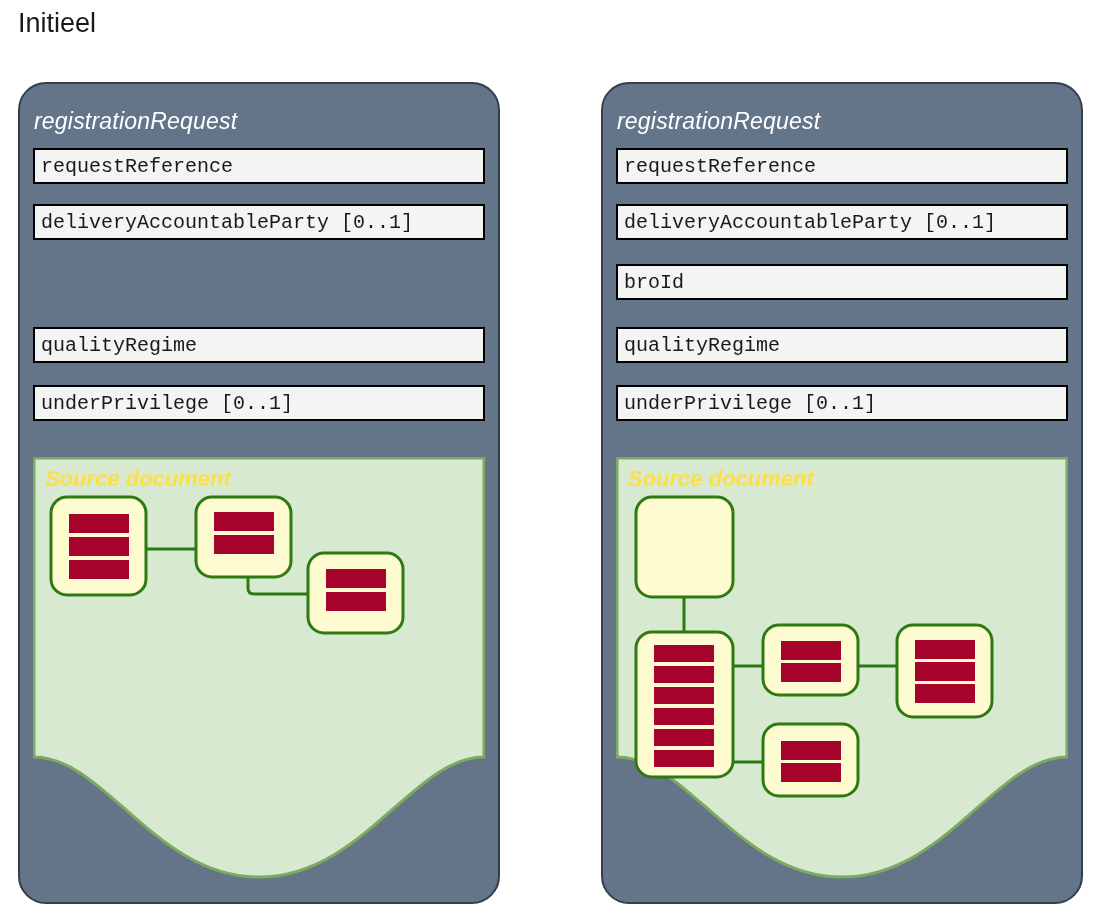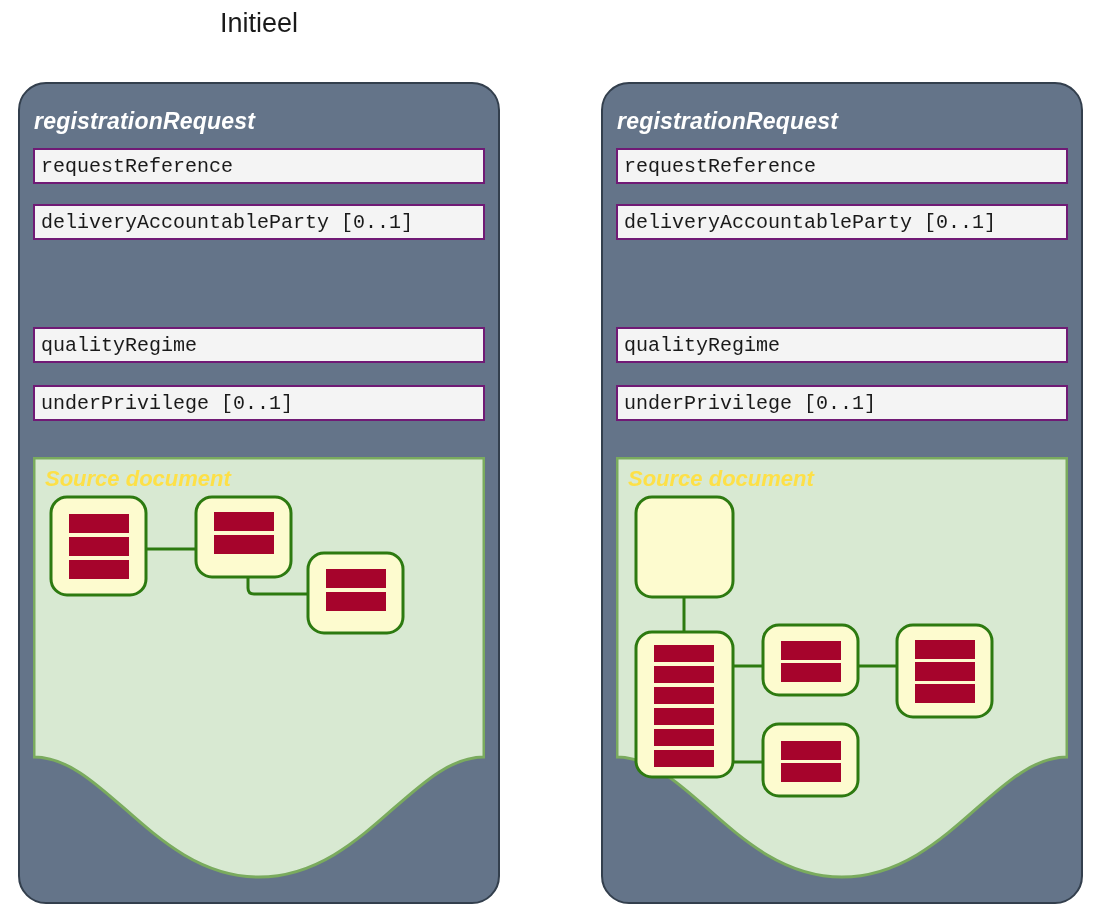--- a/index.html
+++ b/index.html
@@ -21,21 +21,20 @@
     height: 922px;
   }
 
   
   .col-title {
     position: absolute;
     top: 6px;
     font-size: 27px;
     line-height: 34px;
     color: #1a1a1a;
-    text-align: center;
     font-family: "Liberation Sans", sans-serif;
     white-space: nowrap;
   }
   .col-title.left  { left: 18px;  width: 482px; }
   .col-title.right { left: 601px; width: 482px; }
 
   
   .card {
     position: absolute;
     top: 82px;
@@ -48,37 +47,37 @@
     overflow: hidden;
   }
   .card.left  { left: 18px; }
   .card.right { left: 601px; }
 
   .card-title {
     position: absolute;
     left: 14px;
     top: 24px;
     font-size: 23px;
-    font-weight: bold;
+    font-weight: normal;
     font-style: italic;
     color: #ffffff;
     letter-spacing: .2px;
     white-space: nowrap;
     font-family: "Liberation Sans", sans-serif;
     text-align: center;
   }
 
   
   .field {
     position: absolute;
     left: 13px;
     width: 452px;
     height: 36px;
     background: #f4f4f4;
-    border: 2px solid #701a75;
+    border: 2px solid #000000;
     box-sizing: border-box;
     display: flex;
     align-items: center;
     padding-left: 6px;
     font-family: "Liberation Mono", monospace;
     font-size: 20px;
     color: #1a1a1a;
     white-space: nowrap;
   }
 
@@ -155,20 +154,21 @@
       <div class="srcdoc-title">Source document</div>
     </div>
   </div>
 
 
   <div class="card right">
     <div class="card-title">registrationRequest</div>
 
     <div class="field" style="top:64px">requestReference</div>
     <div class="field" style="top:120px">deliveryAccountableParty [0..1]</div>
+    <div class="field" style="top:180px">broId</div>
     <div class="field" style="top:243px">qualityRegime</div>
     <div class="field" style="top:301px">underPrivilege [0..1]</div>
 
     <div class="srcdoc" style="top:373px; height:449px">
       <svg class="srcdoc-svg" width="452" height="449" viewBox="0 0 452 449" xmlns="http://www.w3.org/2000/svg">
         <path d="M1,1 H451 V300 C 380,300 330,420 226,420 C 122,420 72,300 1,300 Z" fill="#d8e9d2" stroke="#7aab5e" stroke-width="3"></path>
 
         <g>
 
           <path d="M68,140 V175" stroke="#2d7a10" stroke-width="3" fill="none"></path>

